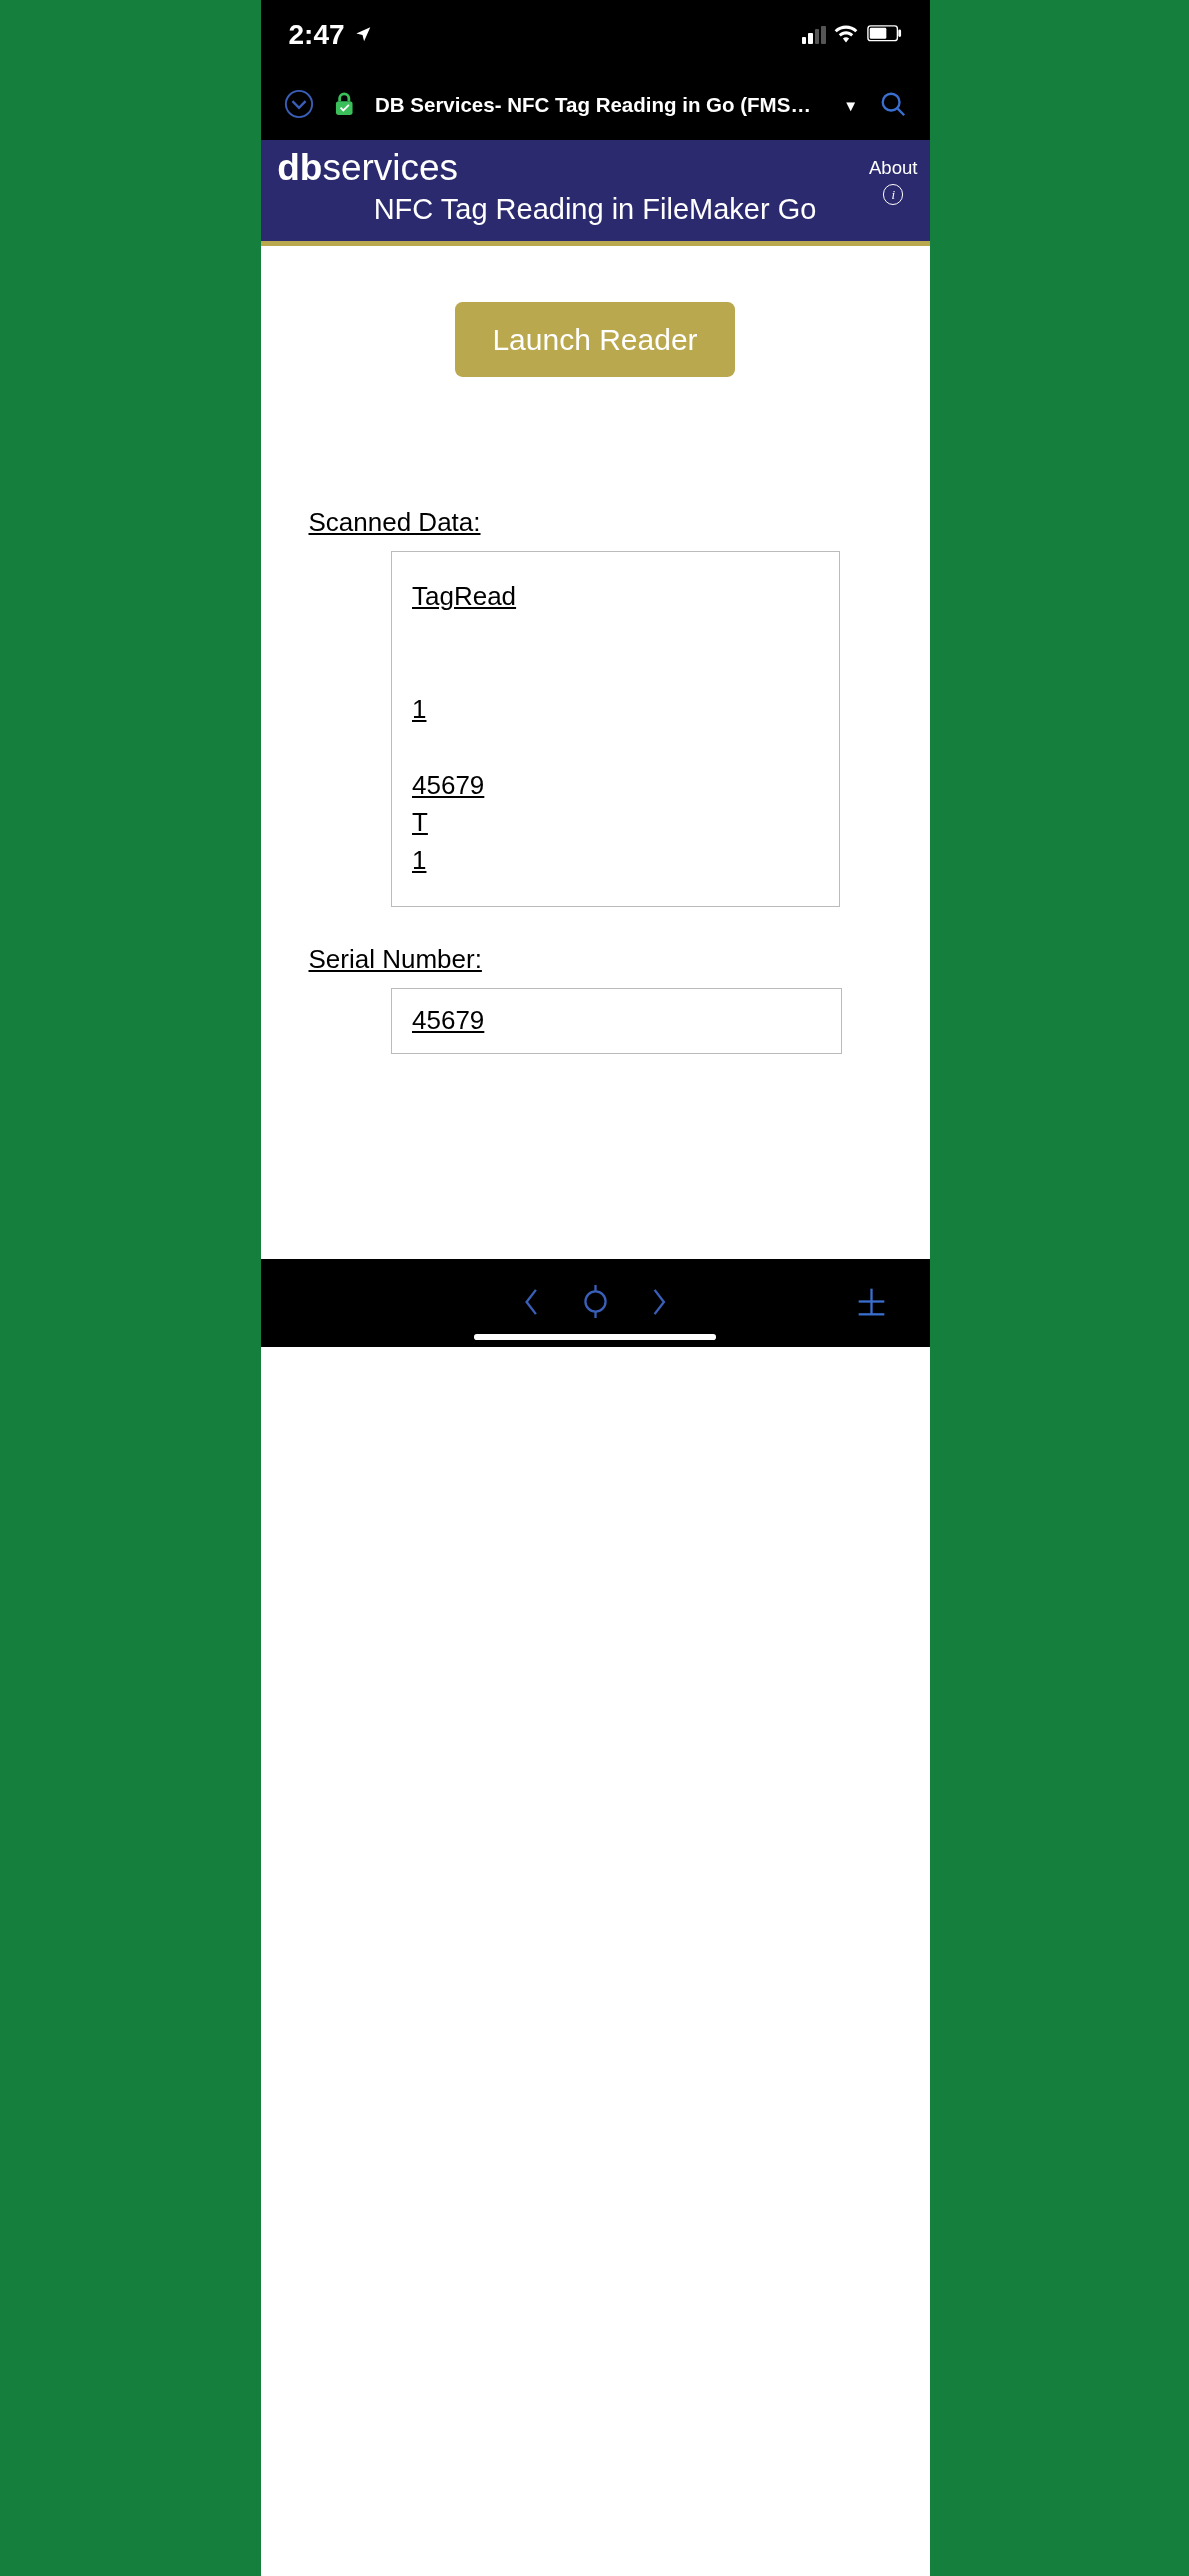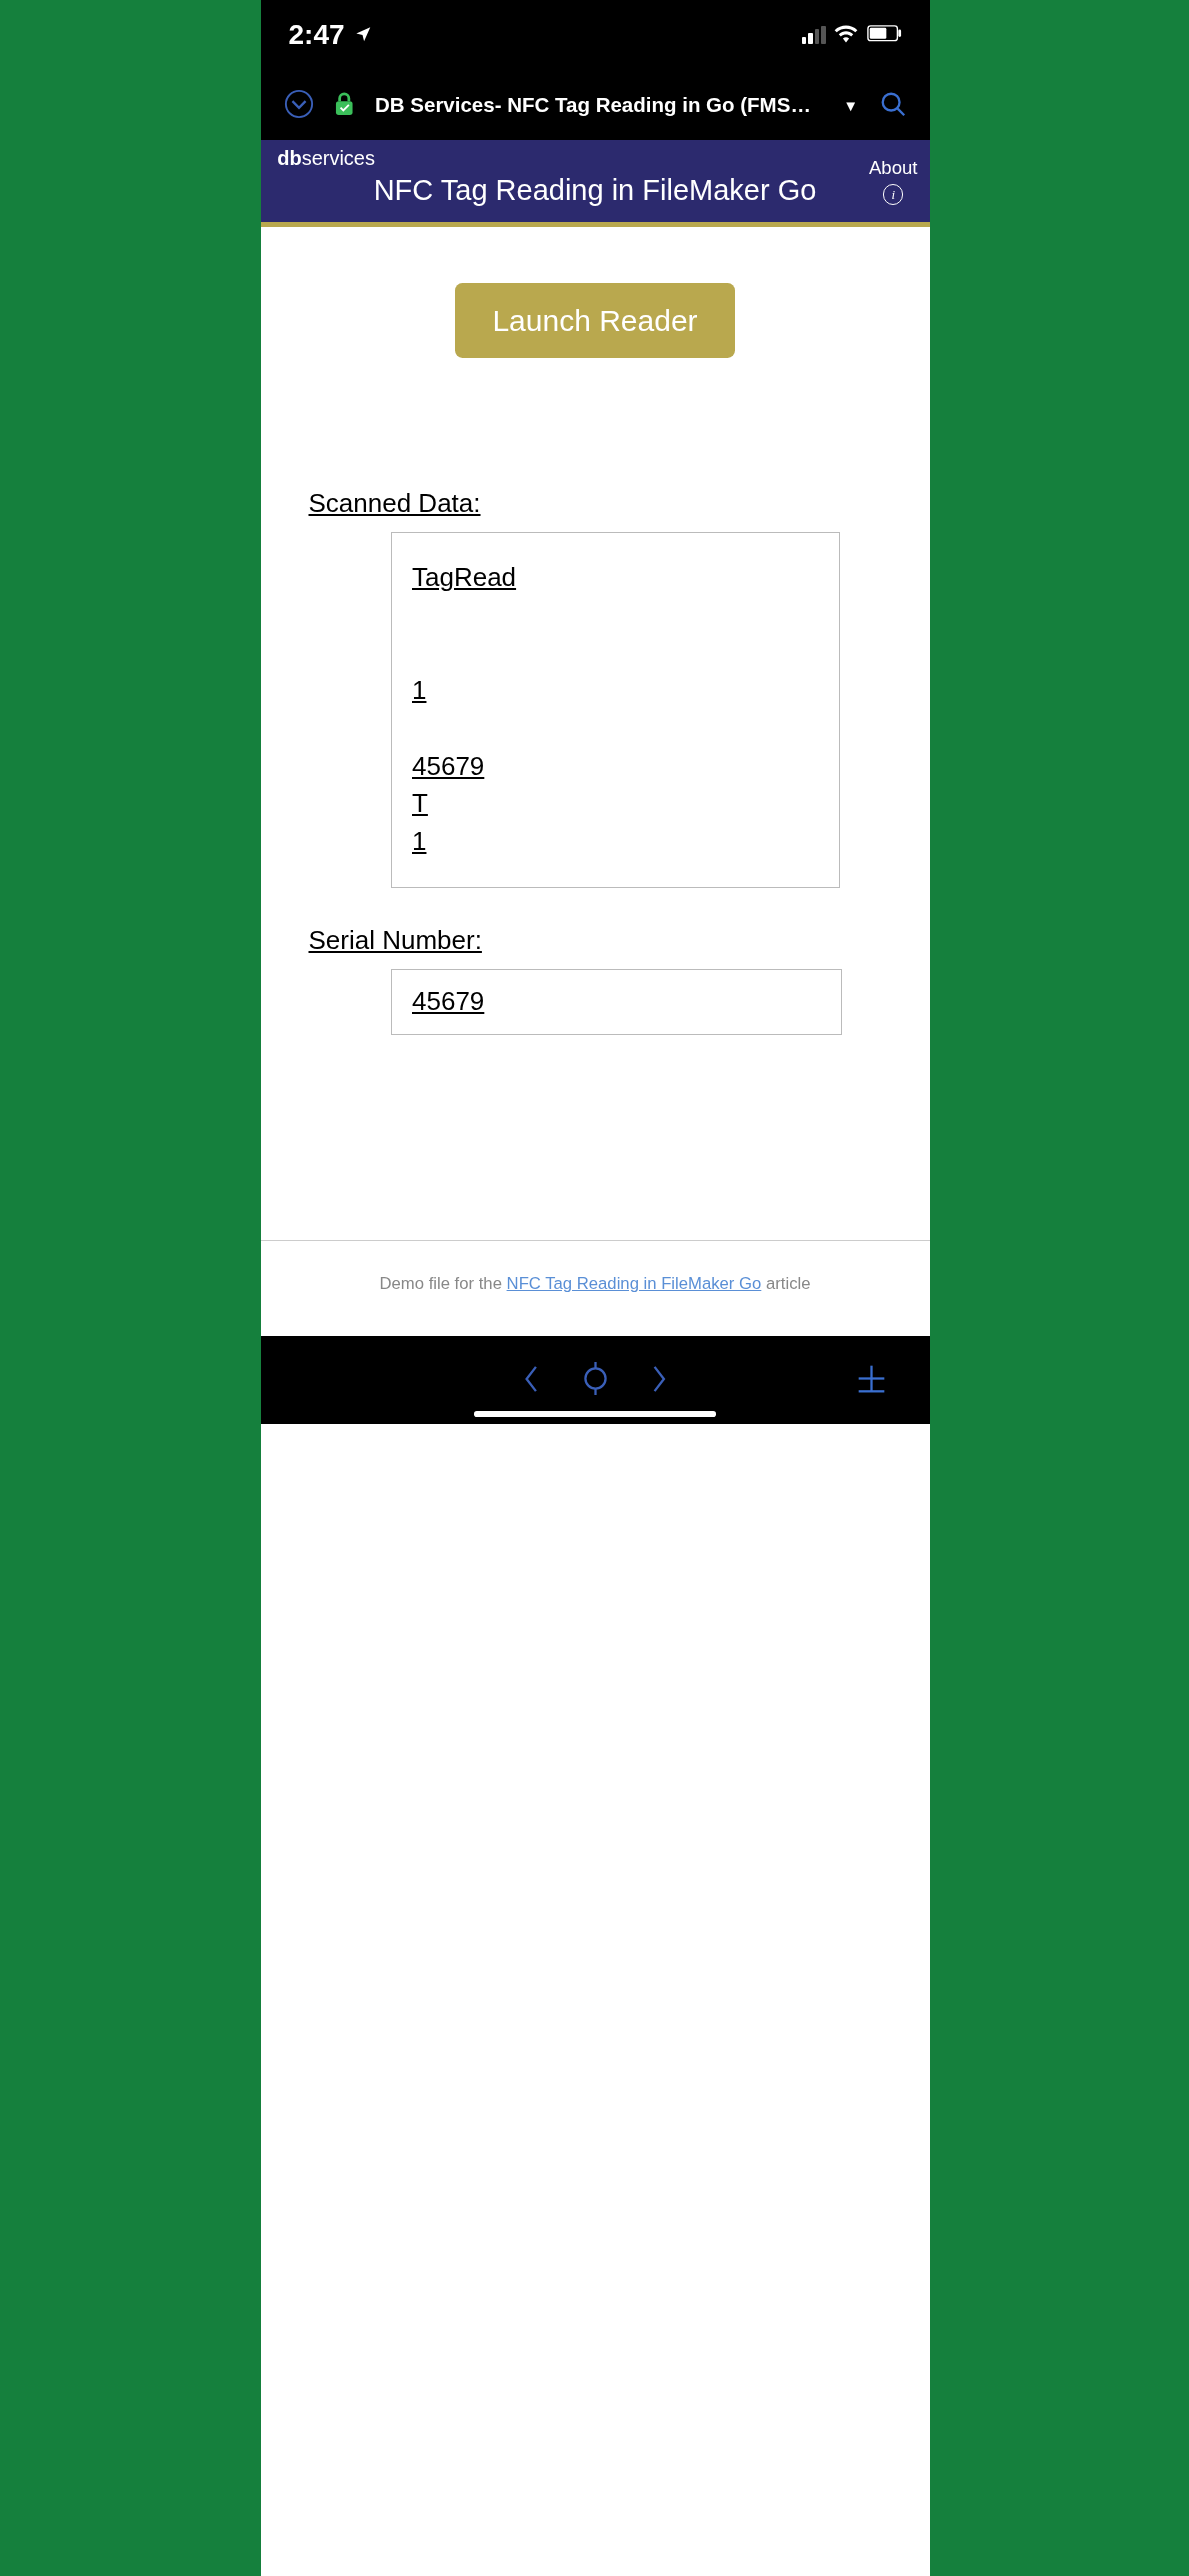--- a/index.html
+++ b/index.html
@@ -74,21 +74,21 @@
     .search-icon svg { width: 28px; height: 28px; }
 
     .app-header {
       background: #2c2a6e;
       color: #fff;
       padding: 7.4px 16.7px 15px;
       position: relative;
       border-bottom: 5.6px solid #b9a84e;
     }
     .brand {
-      font-size: 20px;
+      font-size: 37px;
       font-weight: 300;
     }
     .brand .bold { font-weight: 700; }
     .page-title {
       text-align: center;
       font-size: 29px;
       font-weight: 300;
       margin-top: 3.7px;
     }
     .about-link {
@@ -297,23 +297,20 @@
 1
 
 45679
 T
 1</div>
 
     <div class="field-label">Serial Number:</div>
     <div class="serial-box">45679</div>
   </div>
 
-  <div class="footer-area">
-    <span>Demo file for the </span><a class="footer-link">NFC Tag Reading in FileMaker Go</a><span> article</span>
-  </div>
 
   <div class="bottom-nav">
     <div class="nav-center">
       <span class="nav-chevron">
         <svg viewBox="0 0 22 34">
               <path d="M16 4 L6 17 L16 30" fill="none" stroke="#3a5fb8" stroke-width="2.5"></path>
             </svg>
       </span>
       <span class="nav-record">
         <svg viewBox="0 0 36 36">

